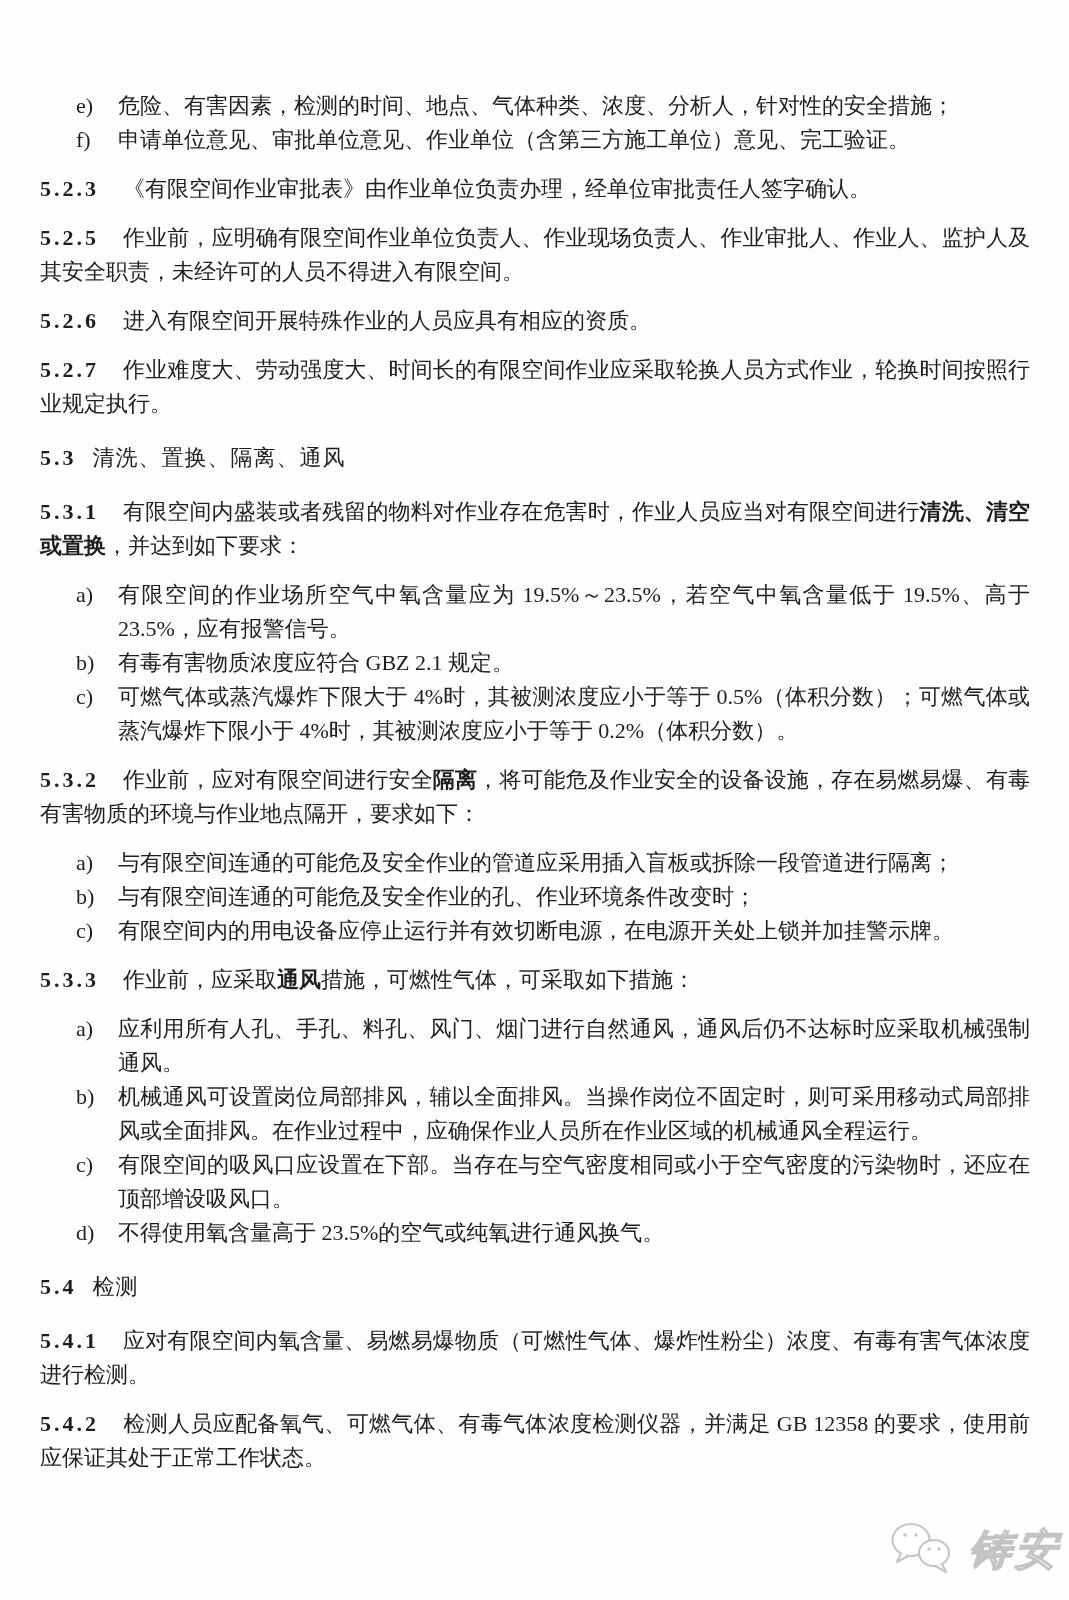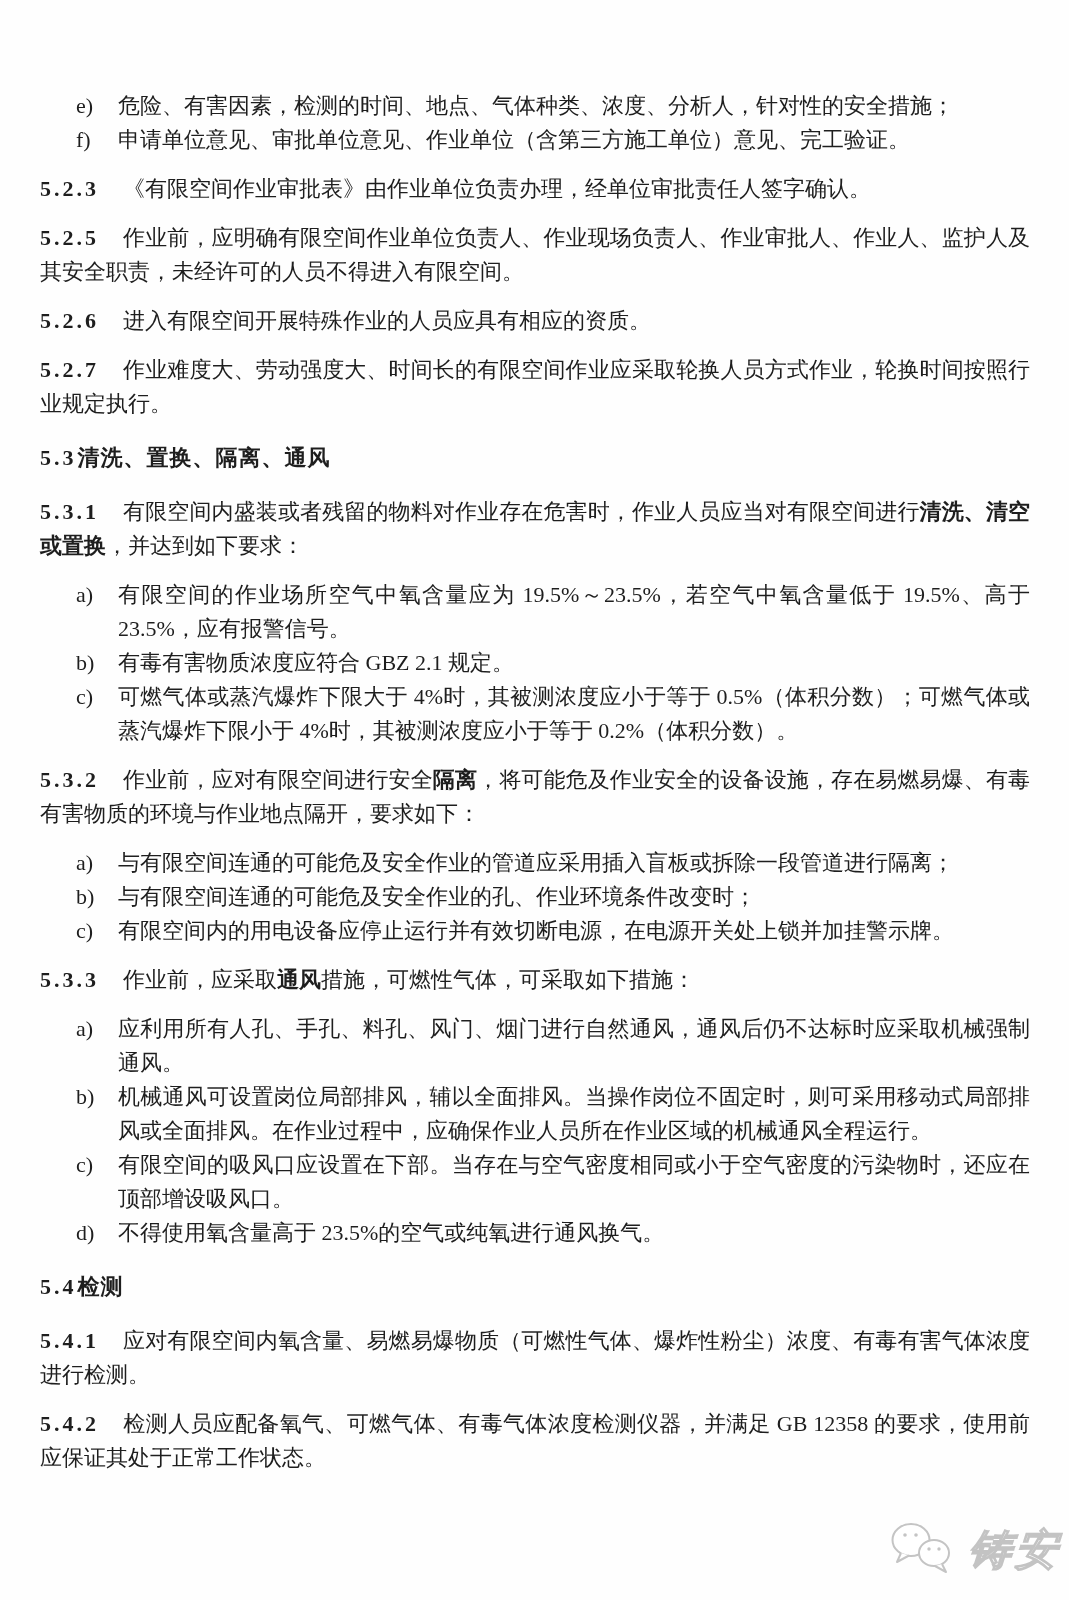--- a/index.html
+++ b/index.html
@@ -30,24 +30,24 @@
     margin: 20px 0;
     text-align: left;
   }
   .num {
     font-family: Liberation Serif, serif;
     font-weight: 700;
     letter-spacing: 3px;
     margin-right: 24px;
     white-space: nowrap;
   }
-  p.heading .num { margin-right: 1px; }
+  p.heading .num { margin-right: 16px; }
   p.heading .run {
     font-family: "Liberation Sans", "DejaVu Sans", sans-serif;
-    font-weight: 700;
+    font-weight: 400;
     letter-spacing: 1px;
   }
   .b {
     font-weight: 700;
     font-family: "Liberation Sans", "DejaVu Sans", sans-serif;
   }
   
   .list {
     margin: 15px 0;
     padding-left: 36px;

